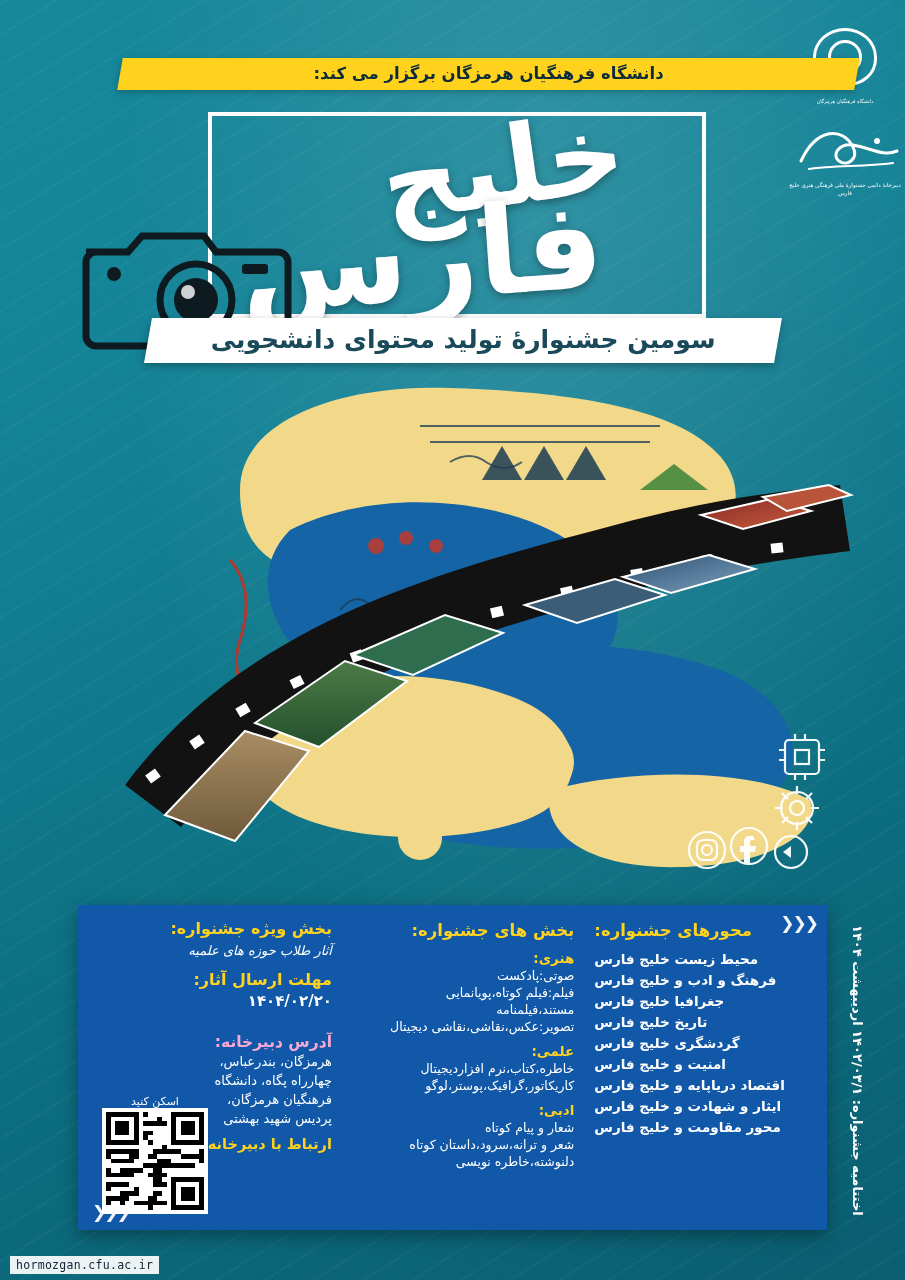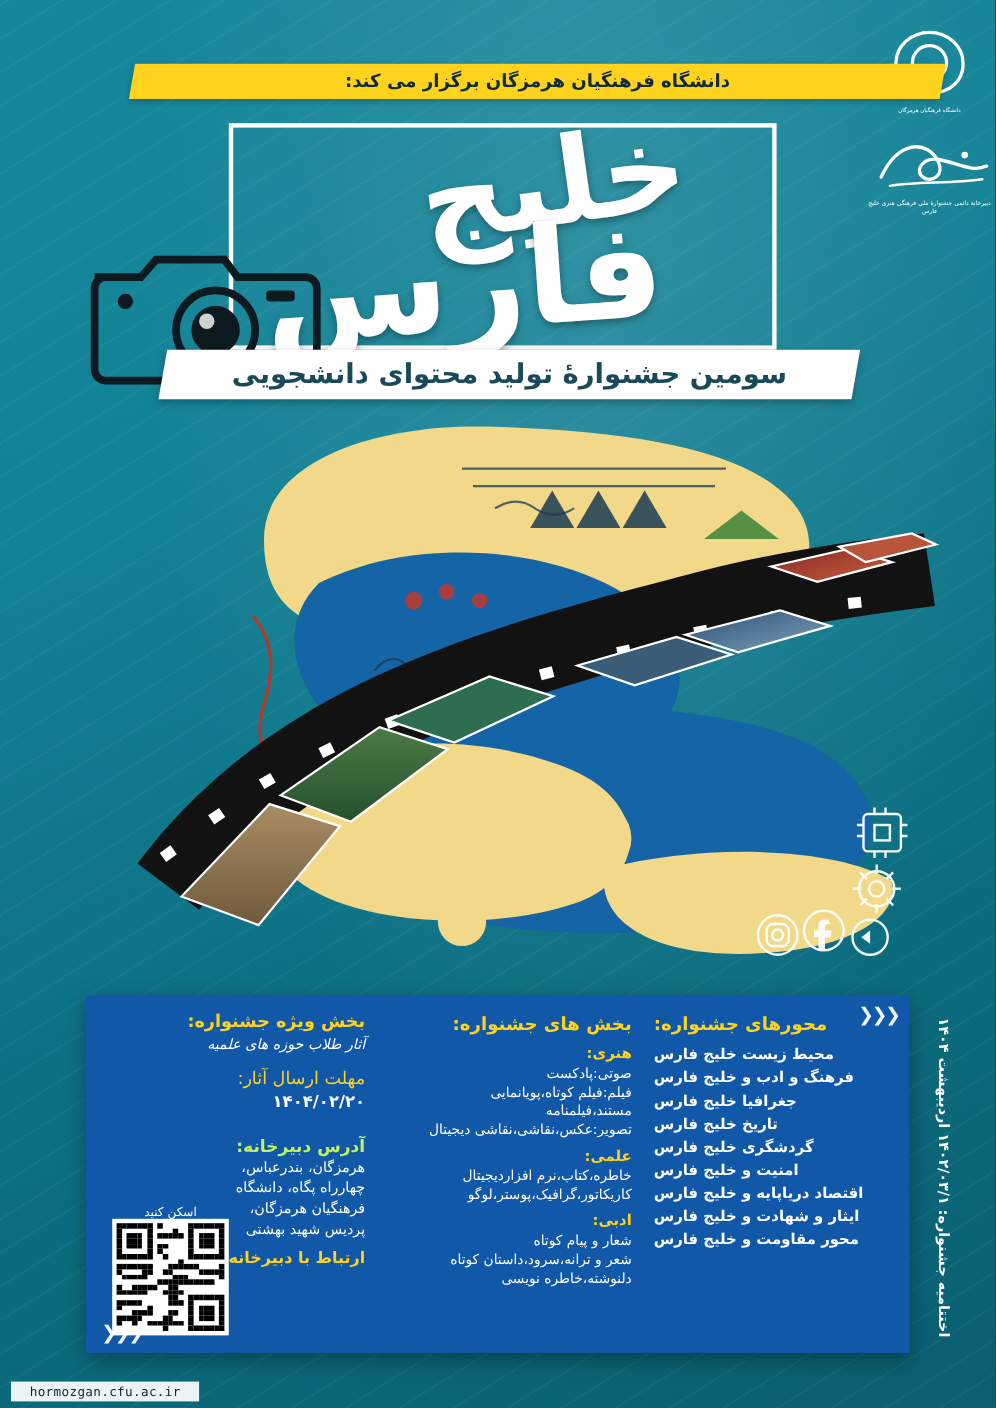--- a/index.html
+++ b/index.html
@@ -253,31 +253,31 @@
   }
   .special-body {
     font-size: 13px;
     line-height: 18px;
     margin-bottom: 10px;
     font-style: italic;
   }
   .deadline-head {
     color: #ffd21e;
     font-size: 16px;
-    font-weight: normal;
+    font-weight: bold;
     line-height: 20px;
   }
   .deadline-date {
     font-size: 15px;
     font-weight: bold;
     line-height: 22px;
     margin-bottom: 20px;
   }
   .addr-head {
-    color: #bef264;
+    color: #f9a8d4;
     font-size: 15.5px;
     font-weight: bold;
     line-height: 20px;
   }
   .addr-body {
     font-size: 13px;
     line-height: 19px;
   }
   .contact-head {
     color: #ffd21e;
@@ -353,21 +353,21 @@
 
   
   .footer-url {
     position: absolute;
     left: 10px;
     bottom: 6px;
     background: rgba(255,255,255,.92);
     color: #123;
     font-size: 11.5px;
     font-family: "DejaVu Sans Mono", "Liberation Mono", monospace;
-    padding: 2px 17px;
+    padding: 2px 6px;
     letter-spacing: .3px;
     direction: ltr;
   }
 </style>
 </head>
 <body>
 
 <div class="poster">
 
   <div class="bg-base"></div>

